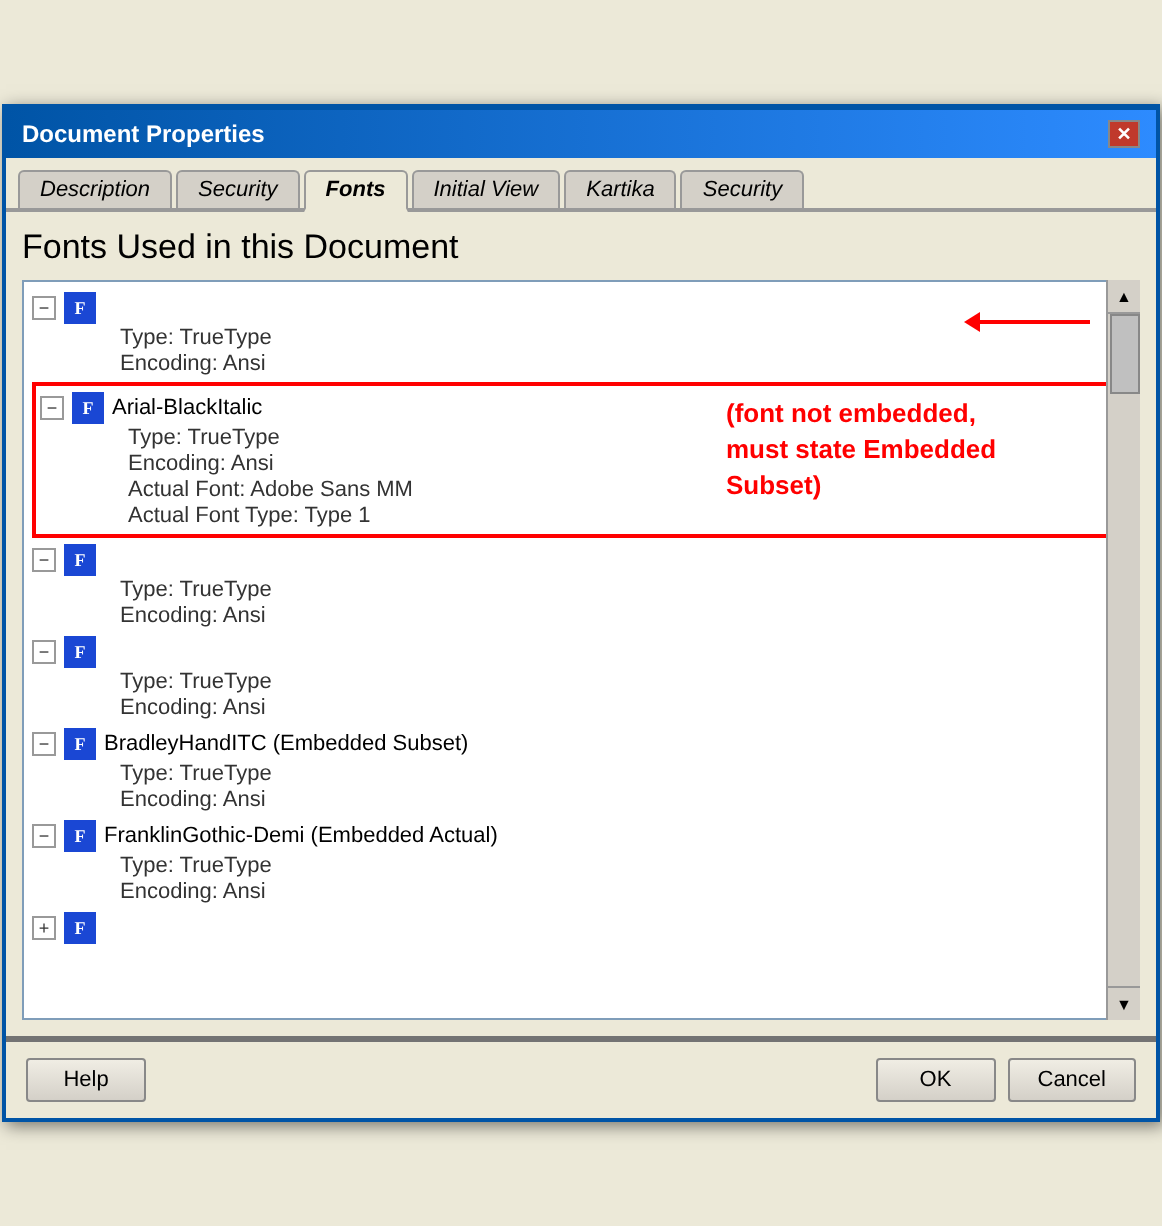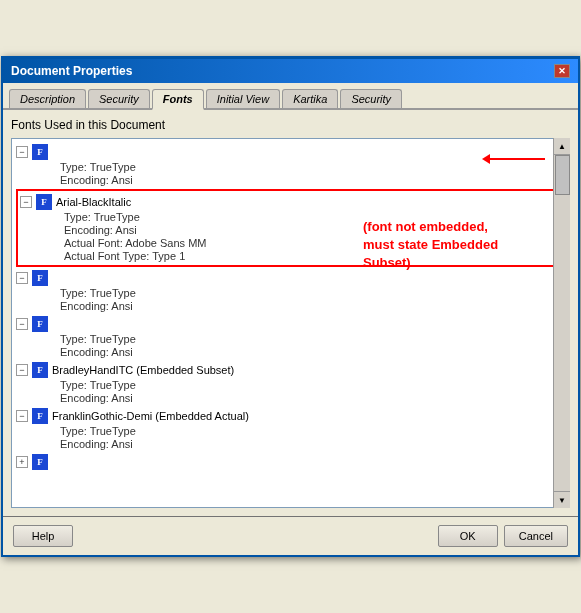--- a/index.html
+++ b/index.html
@@ -76,21 +76,21 @@
       font-weight: bold;
       margin-bottom: -2px;
       z-index: 1;
       position: relative;
     }
     .content {
       padding: 8px;
       background: #ece9d8;
     }
     .section-label {
-      font-size: 12px;
+      font-size: 17px;
       margin-bottom: 6px;
       color: #000;
     }
     .font-tree-container {
       background: white;
       border: 1px solid #7f9db9;
       height: 370px;
       overflow-y: scroll;
       overflow-x: hidden;
       padding: 4px;
@@ -146,21 +146,21 @@
     .highlighted-box {
       border: 2px solid red;
       padding: 2px;
       margin-bottom: 2px;
     }
     .bottom-bar {
       display: flex;
       justify-content: space-between;
       align-items: flex-end;
       padding: 8px 10px;
-      border-top: 1px solid #737373;
+      border-top: 3px solid #737373;
       background: #ece9d8;
     }
     .btn {
       padding: 4px 14px;
       border: 1px solid #888;
       background: linear-gradient(to bottom, #f0ede4, #d4d0c8);
       font-size: 11px;
       cursor: pointer;
       border-radius: 2px;
       min-width: 60px;
@@ -280,21 +280,21 @@
           <div style="width:15px; height:40px; background:#c0c0c0; border:1px solid #888; margin:0 auto;"></div>
         </div>
         <div style="width:100%; height:17px; display:flex; align-items:center; justify-content:center; border-top:1px solid #999; cursor:pointer; font-size:8px;">▼</div>
       </div>
 
       <div style="position:absolute; top:16px; right:25px; display:flex; align-items:center; pointer-events:none;">
         <div style="width:0;height:0;border-top:5px solid transparent;border-bottom:5px solid transparent;border-right:8px solid red;"></div>
         <div style="width:55px;height:2px;background:red;"></div>
       </div>
 
-      <div style="position:absolute; top:80px; right:22px; color:red; font-weight:bold; font-size:13px; line-height:1.4; width:185px; pointer-events:none;">
+      <div style="position:absolute; top:58px; right:22px; color:red; font-weight:bold; font-size:13px; line-height:1.4; width:185px; pointer-events:none;">
         <span>(font not embedded,</span><br>
         <span>must state Embedded Subset)</span>
       </div>
     </div>
   </div>
 
   <div class="bottom-bar">
     <button class="btn">Help</button>
     <div style="display:flex; gap:6px;">
       <button class="btn">OK</button>

